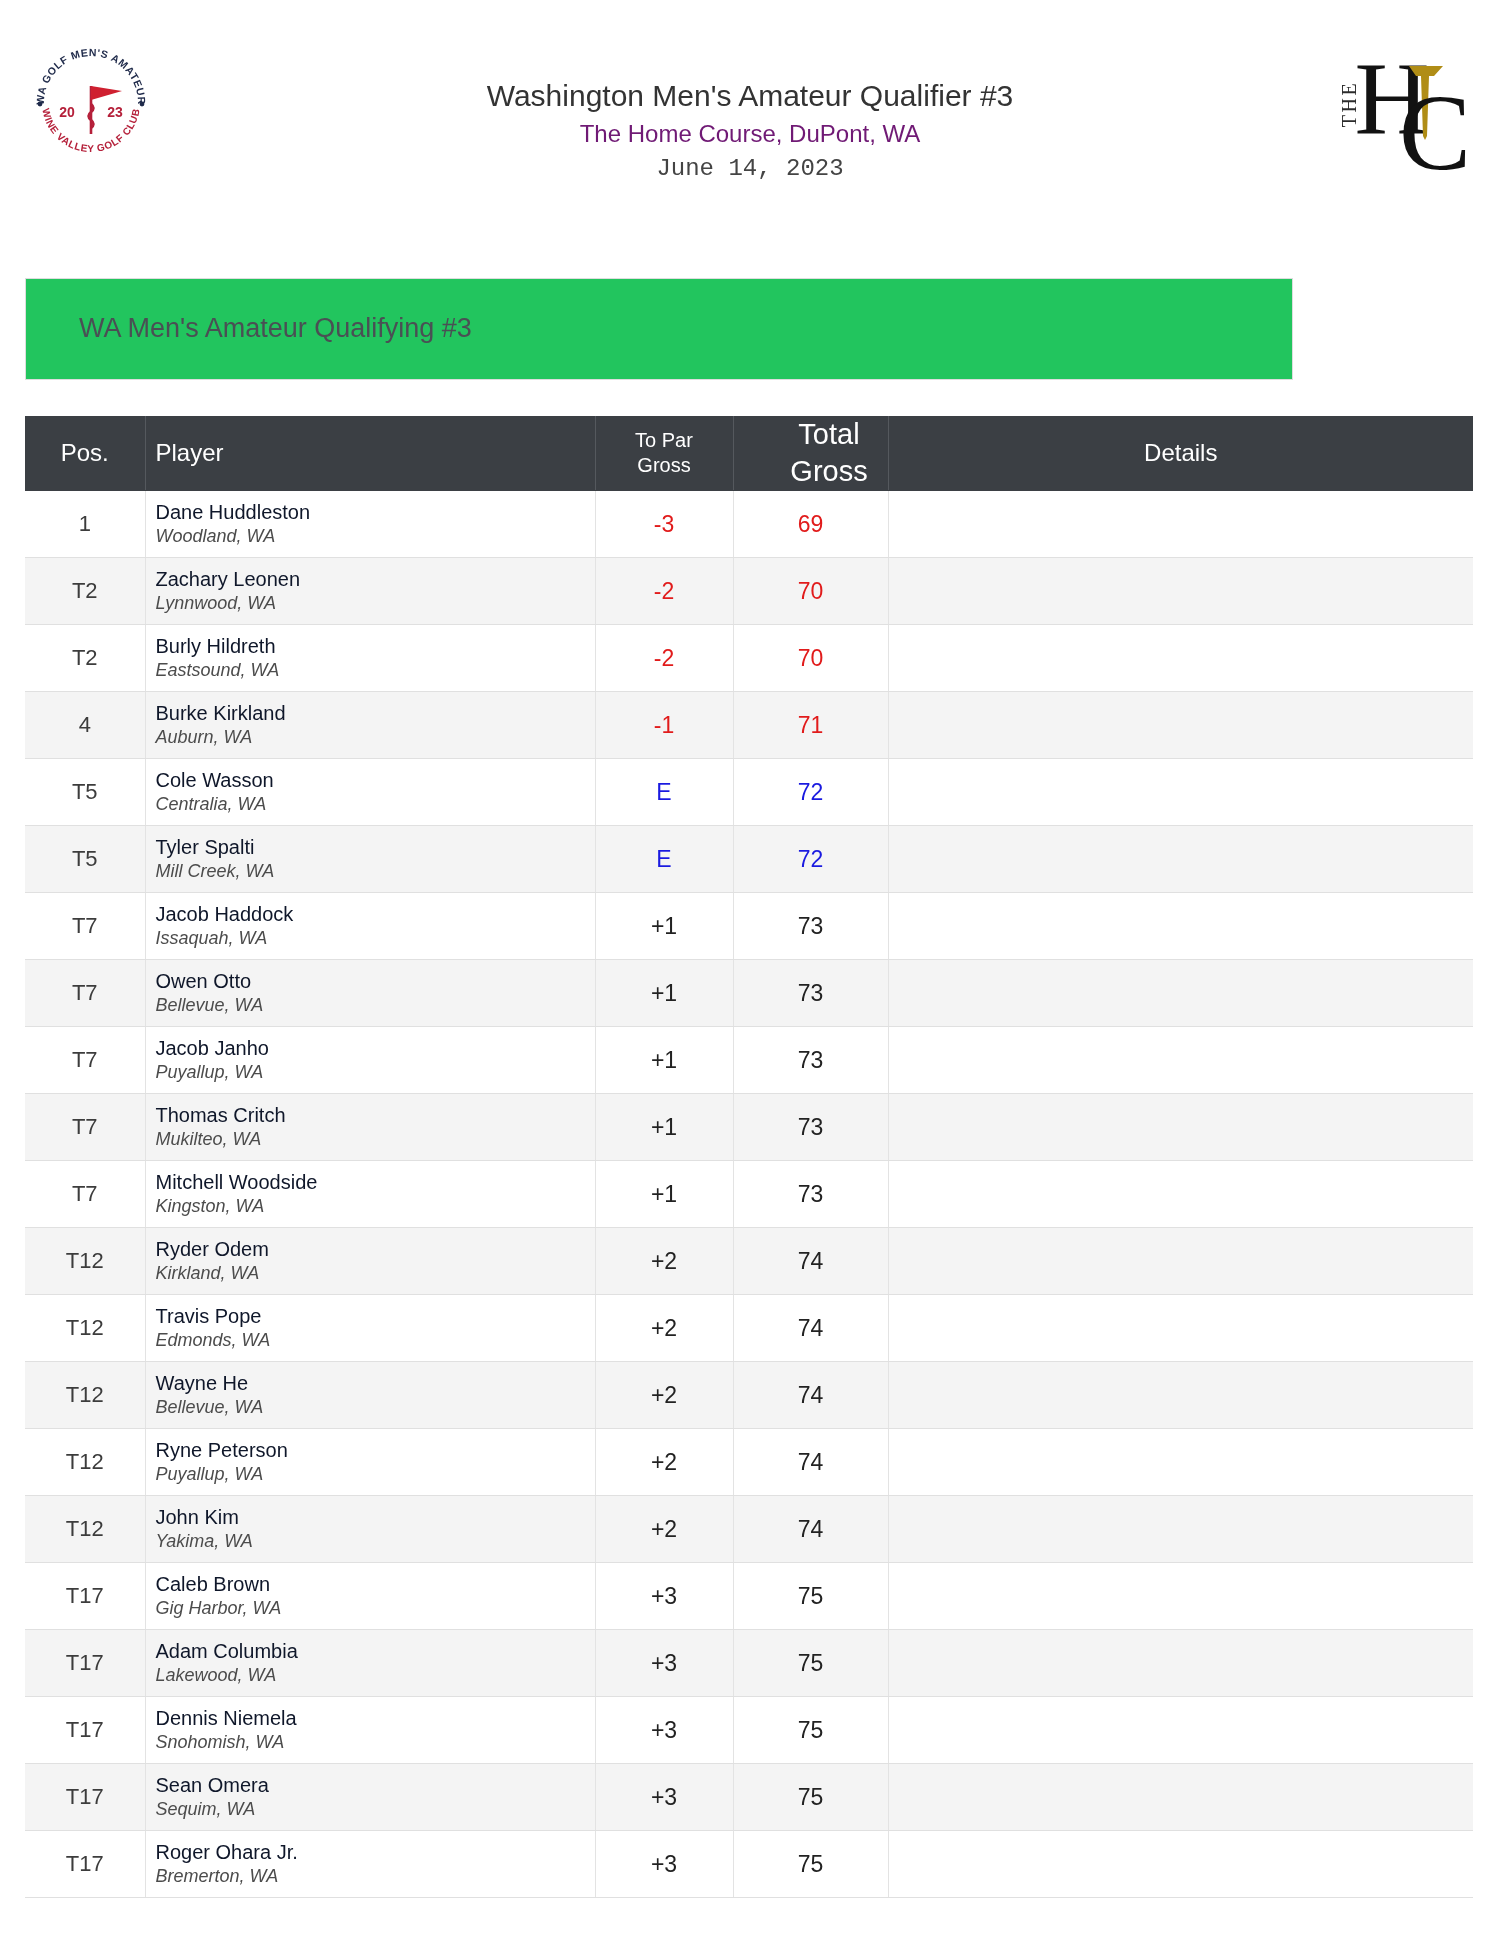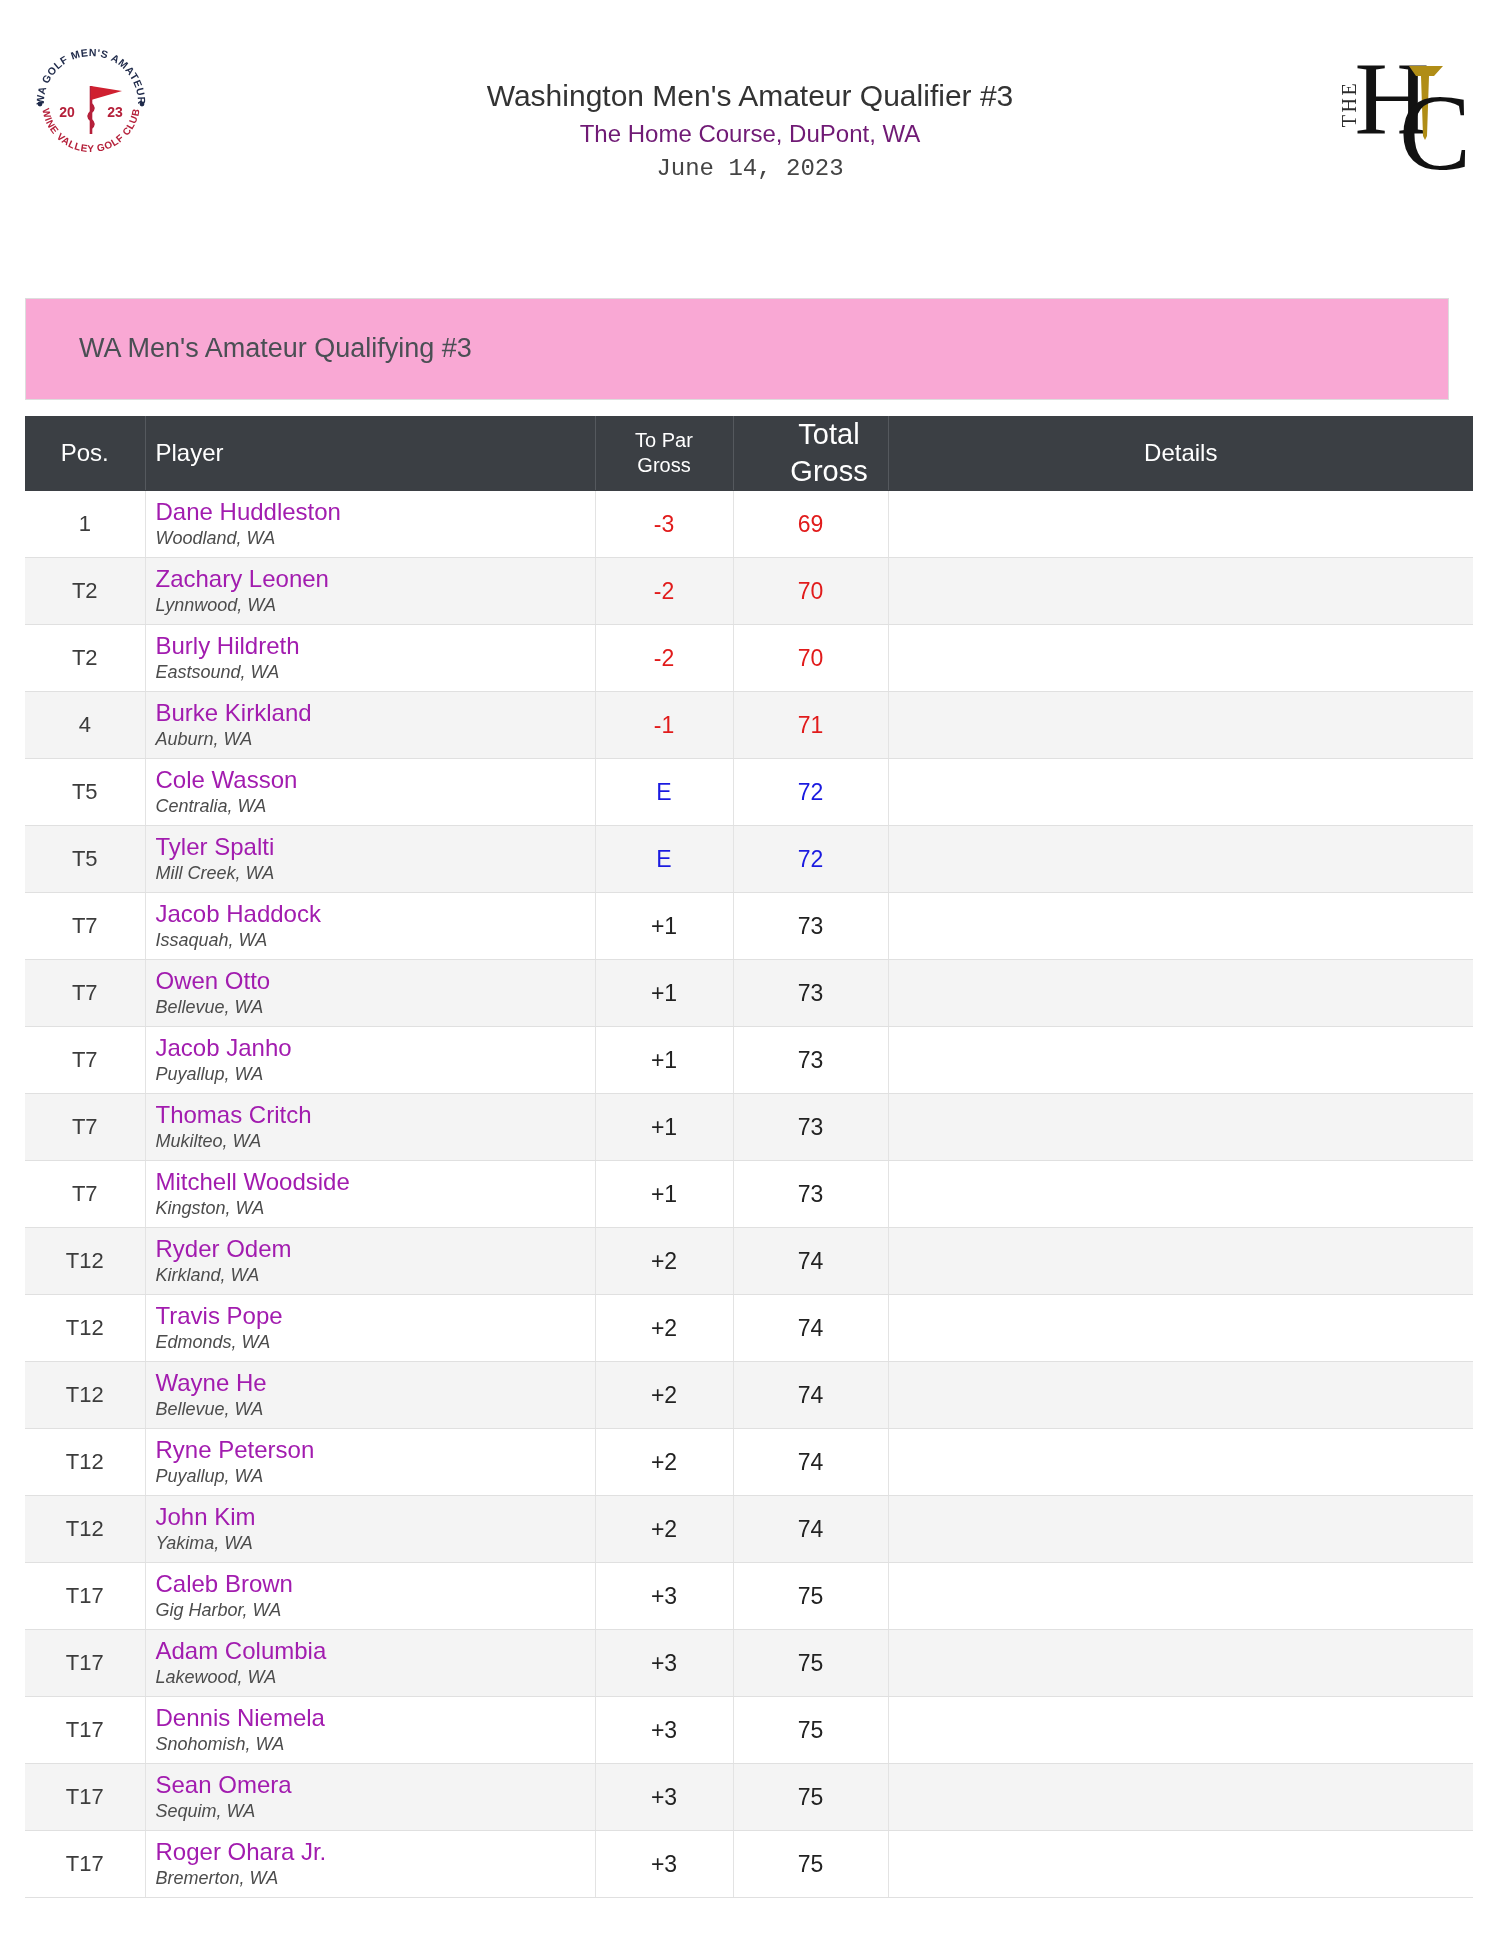--- a/index.html
+++ b/index.html
@@ -59,26 +59,26 @@
     color: #444444;
     line-height: 1.3;
     margin-top: 3px;
     font-family: Liberation Mono, monospace;
   }
 
   
   .round-panel {
     position: absolute;
     left: 25px;
-    top: 298px;
-    width: 1424px;
+    top: 278px;
+    width: 1268px;
     height: 102px;
     box-sizing: border-box;
     border: 1px solid #dddddd;
-    background: #f9a8d4;
+    background: #22c55e;
   }
   .round-panel-label {
     position: absolute;
     left: 53px;
     top: 34px;
     font-size: 27px;
     color: #4a4f54;
   }
 
   
@@ -130,22 +130,22 @@
   .cell-pos {
     text-align: center;
     font-size: 22px;
     color: #3c3c3c;
   }
   .cell-player {
     padding: 0 0 0 10px !important;
     text-align: left;
   }
   .p-name {
-    font-size: 24px;
-    color: #a21caf;
+    font-size: 20px;
+    color: #0f172a;
     line-height: 1.12;
   }
   .p-city {
     font-size: 18px;
     font-style: italic;
     color: #4c4c4c;
     line-height: 1.25;
     margin-top: 2px;
   }
   .cell-score {

